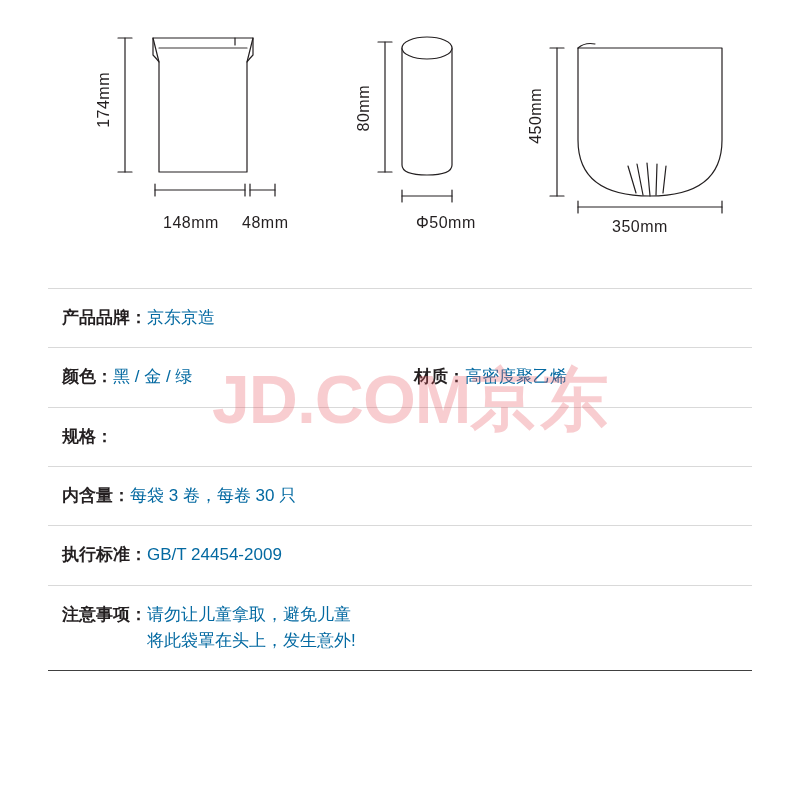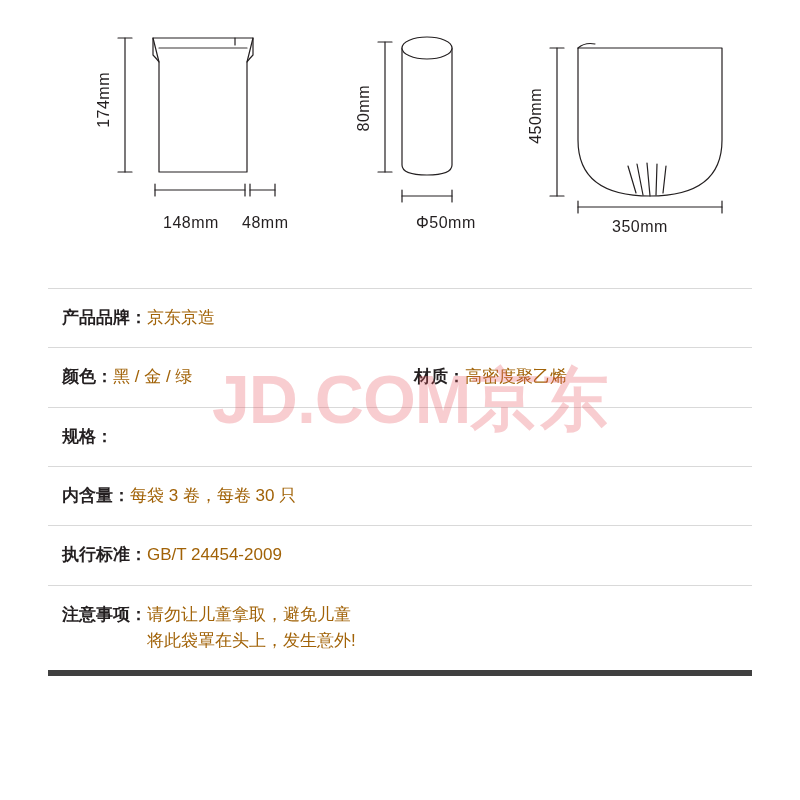--- a/index.html
+++ b/index.html
@@ -44,21 +44,21 @@
   }
   .spec-row {
     border-top: 1px solid #d9d9d9;
     padding: 16px 0 16px 0;
     display: flex;
     align-items: center;
     min-height: 34px;
     box-sizing: border-box;
   }
   .spec-row:last-child {
-    border-bottom: 6px solid #404040;
+    border-bottom: 1px solid #404040;
   }
   .spec-cell {
     display: flex;
     align-items: flex-start;
     font-size: 17px;
     line-height: 1.55;
   }
   .spec-cell.half {
     width: 50%;
     padding-left: 14px;
@@ -68,21 +68,21 @@
     width: 100%;
     padding-left: 14px;
     box-sizing: border-box;
   }
   .spec-key {
     font-weight: bold;
     color: #231f20;
     white-space: nowrap;
   }
   .spec-val {
-    color: #a16207;
+    color: #0369a1;
     white-space: pre-line;
   }
 
   
   .watermark {
     position: absolute;
     left: 212px;
     top: 355px;
     font-size: 68px;
     font-weight: bold;

